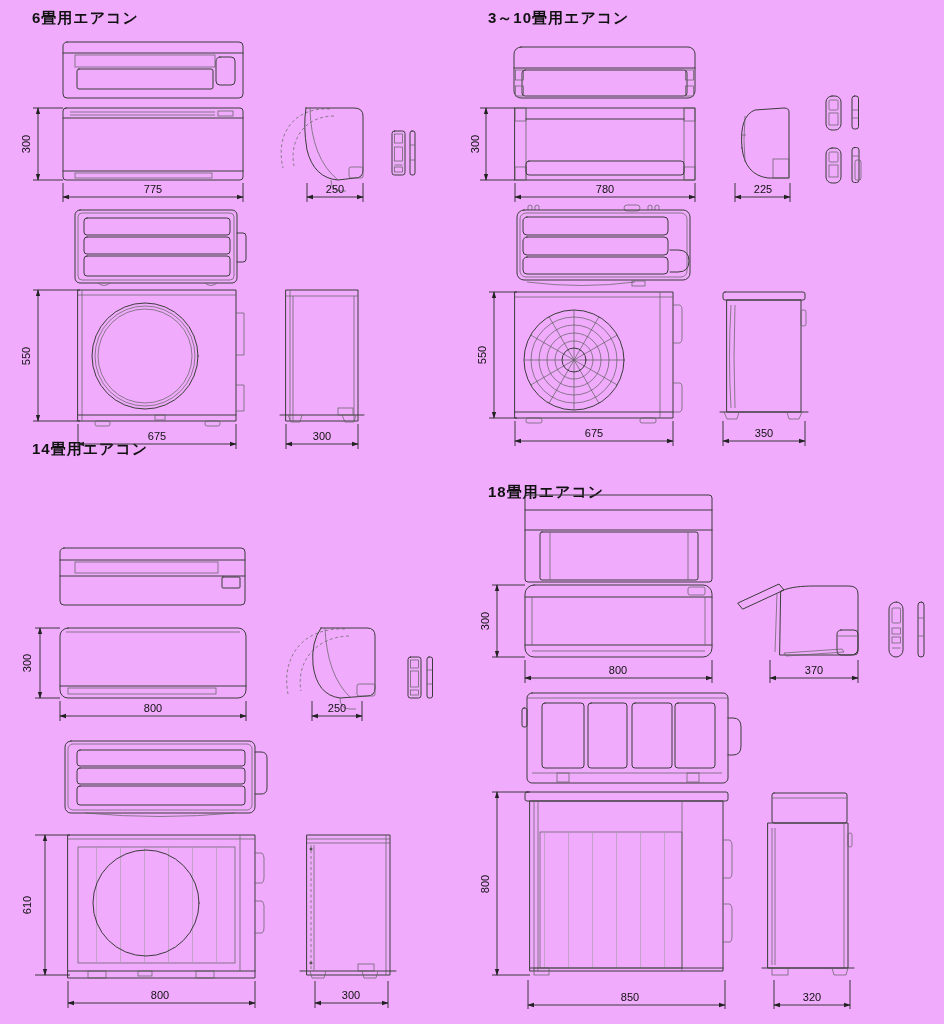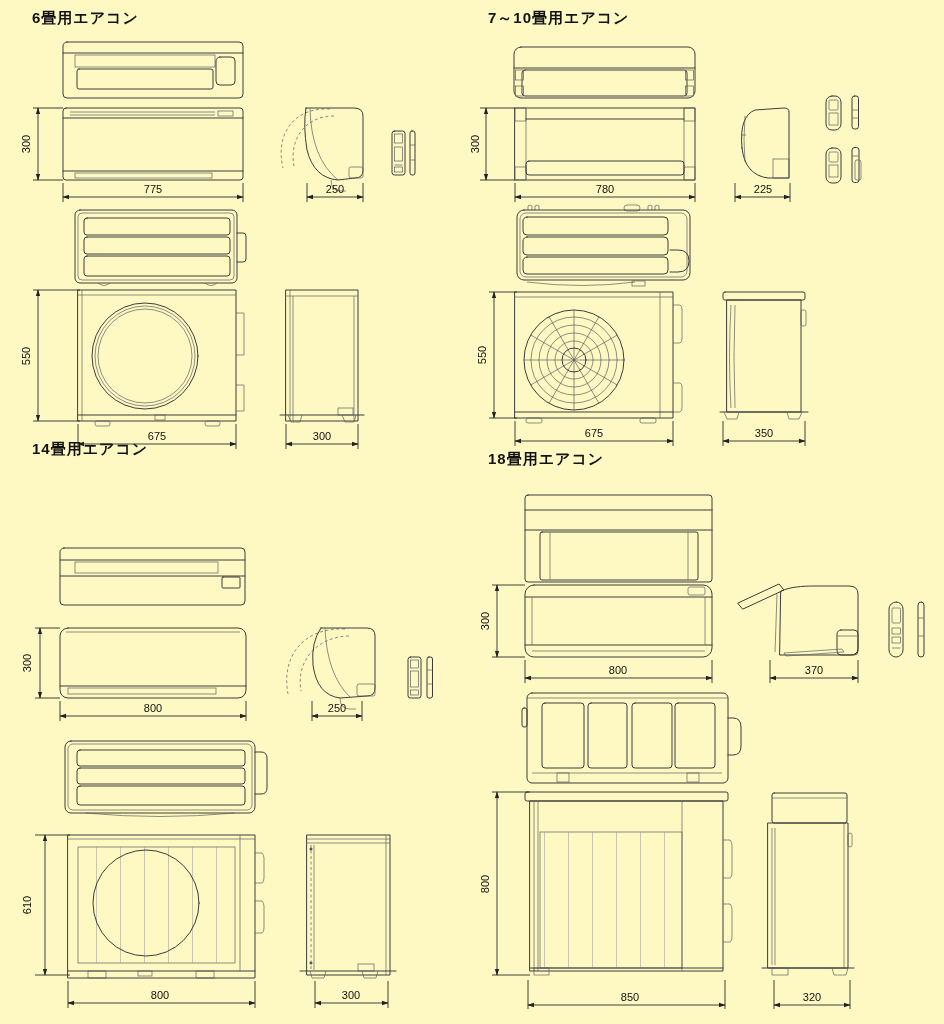--- a/index.html
+++ b/index.html
@@ -1,16 +1,16 @@
 <!DOCTYPE html>
 <html><head>
 <meta charset="utf-8">
 <style>
   html,body{margin:0;padding:0;background:#ffffff;}
-  .canvas{position:relative;width:944px;height:1024px;background:#fef9c3;overflow:hidden;
+  .canvas{position:relative;width:944px;height:1024px;background:#f0abfc;overflow:hidden;
           font-family:"Liberation Sans",sans-serif;}
   .quad-title{position:absolute;font-size:15px;font-weight:bold;color:#111;letter-spacing:1px;
               font-family:"Liberation Sans",sans-serif;white-space:nowrap;}
   svg.quad{position:absolute;overflow:visible;}
   
   .s{stroke:#3c3c3c;fill:none;stroke-width:1;stroke-linecap:round;stroke-linejoin:round;}
   .t{stroke:#5f5f5f;stroke-width:0.7;fill:none;}
   .d{stroke:#6e6e6e;stroke-width:0.8;fill:none;stroke-dasharray:3 2.5;}
   .dim line{stroke:#2b2b2b;stroke-width:0.9;fill:none;}
   .dim text{font-family:"Liberation Sans",sans-serif;font-size:11px;fill:#111;stroke:none;}
@@ -34,23 +34,23 @@
     <pattern id="vl24" width="24" height="8" patternUnits="userSpaceOnUse">
       <path d="M0.4,0 V8" stroke="#9a9a9a" stroke-width="0.6" fill="none"></path>
     </pattern>
     <pattern id="vl13" width="13" height="14" patternUnits="userSpaceOnUse">
       <path d="M0.4,0 V14" stroke="#555" stroke-width="0.8" fill="none"></path>
     </pattern>
   </defs>
 </svg>
 
 <div class="quad-title" style="left:32px;top:9px">6畳用エアコン</div>
-<div class="quad-title" style="left:488px;top:9px">7～10畳用エアコン</div>
+<div class="quad-title" style="left:488px;top:9px">3～10畳用エアコン</div>
 <div class="quad-title" style="left:32px;top:440px">14畳用エアコン</div>
-<div class="quad-title" style="left:488px;top:450px">18畳用エアコン</div>
+<div class="quad-title" style="left:488px;top:483px">18畳用エアコン</div>
 
 <svg class="quad" style="left:0;top:0" width="472" height="460" viewBox="0 0 472 460">
 
   <g>
     <rect class="s" x="63" y="42" width="180" height="56" rx="4"></rect>
     <line class="s" x1="63" y1="53" x2="243" y2="53"></line>
     <rect class="t" x="75" y="55" width="140" height="12" fill="url(#vl13)"></rect>
     <rect class="s" x="77" y="69" width="136" height="20" rx="2"></rect>
     <rect class="s" x="216" y="57" width="19" height="28" rx="4"></rect>
   </g>

